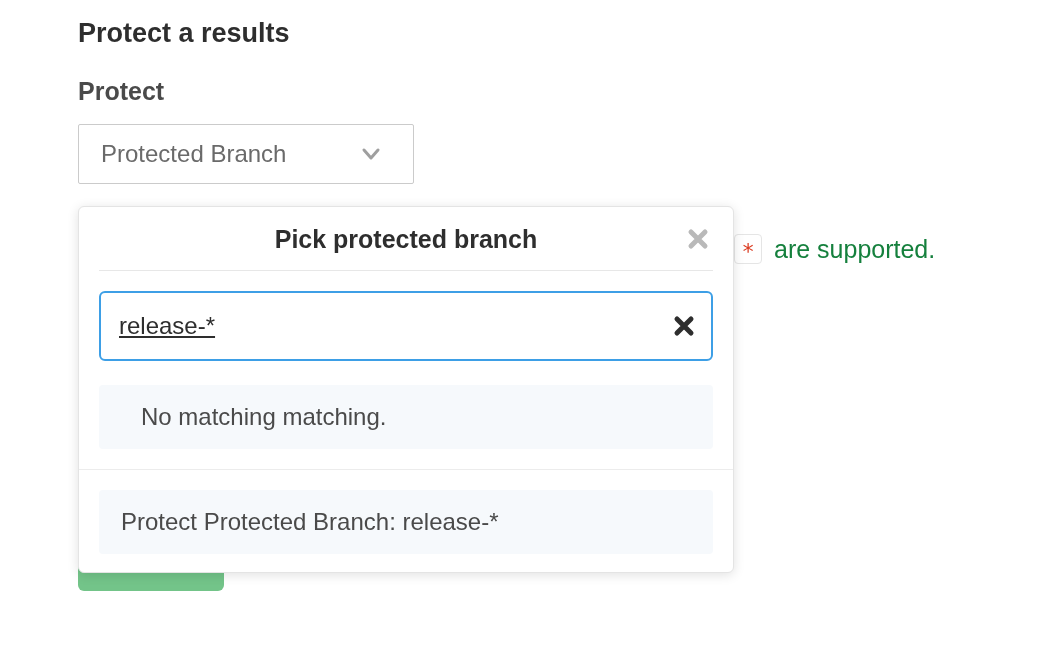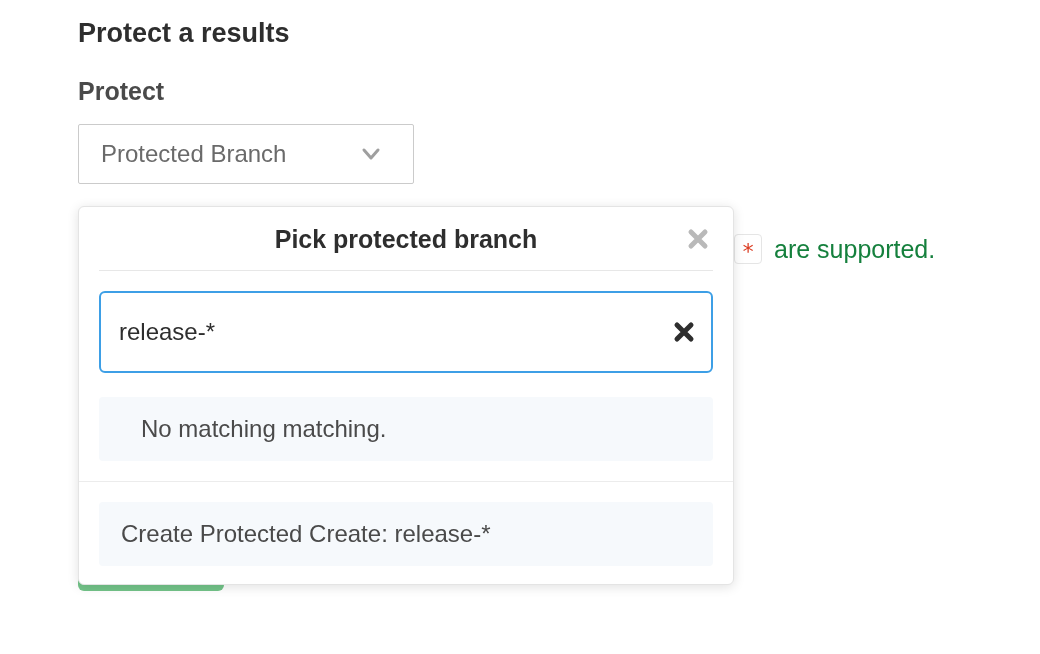--- a/index.html
+++ b/index.html
@@ -128,28 +128,29 @@
       height: 1px;
       background: #e7e7e7;
       margin: 0 20px 20px 20px;
     }
     .search-wrap {
       margin: 0 20px 24px 20px;
       position: relative;
     }
     .search-input {
       width: 100%;
-      height: 82px;
+      height: 70px;
       border: 2px solid #3d9fe6;
       border-radius: 6px;
       font-size: 24px;
       color: #2e2e2e;
       padding: 0 56px 0 18px;
       outline: none;
       font-family: inherit;
+      text-decoration: underline;
     }
     .search-clear {
       position: absolute;
       right: 18px;
       top: 50%;
       transform: translateY(-50%);
       color: #2e2e2e;
       cursor: pointer;
     }
     .no-results {
@@ -227,14 +228,14 @@
       <svg width="22" height="22" viewBox="0 0 22 22">
           <path d="M4 4 L18 18 M18 4 L4 18" stroke="currentColor" stroke-width="5" stroke-linecap="round"></path>
         </svg>
     </span>
   </div>
 
   <div class="no-results">No matching matching.</div>
 
   <div class="panel-divider-full"></div>
 
-  <div class="create-row">Create Protected Create: release-*</div>
+  <div class="create-row">Protect Protected Branch: release-*</div>
 </div>
 
 </body></html>

